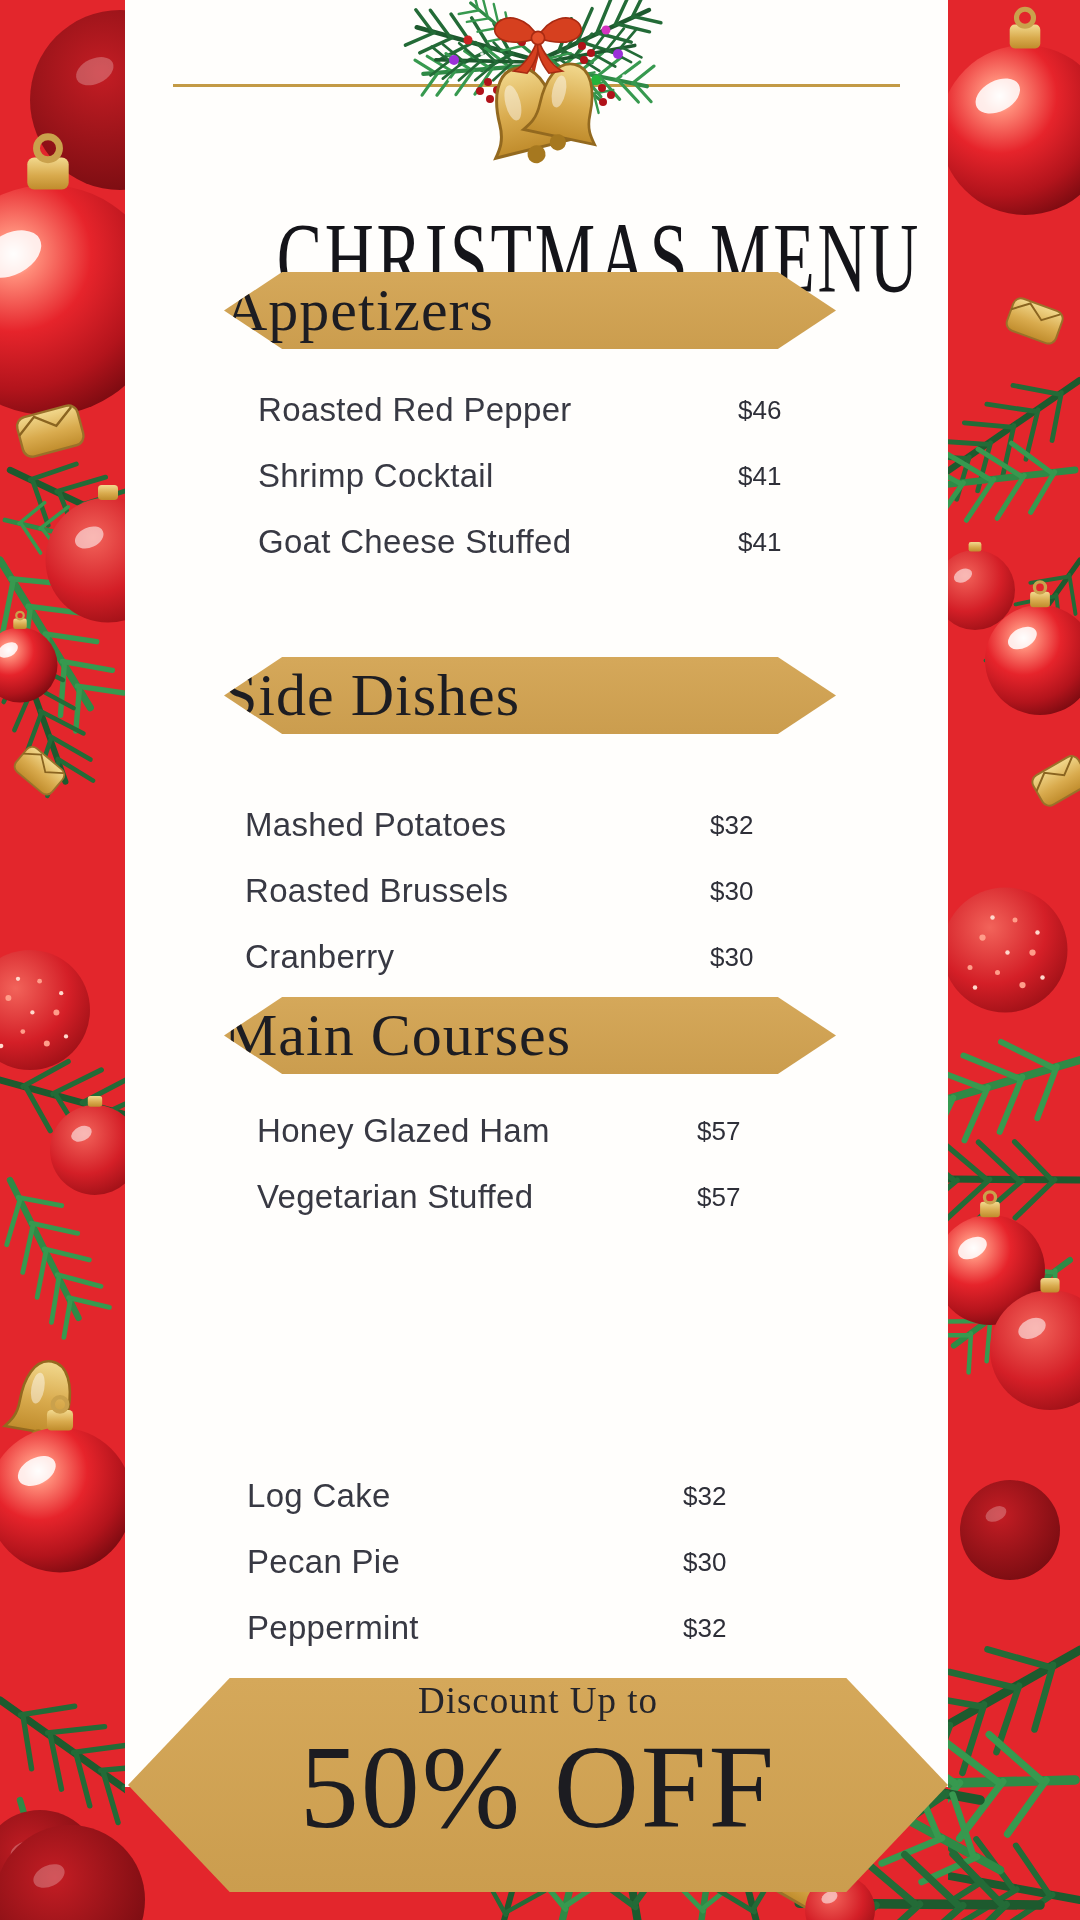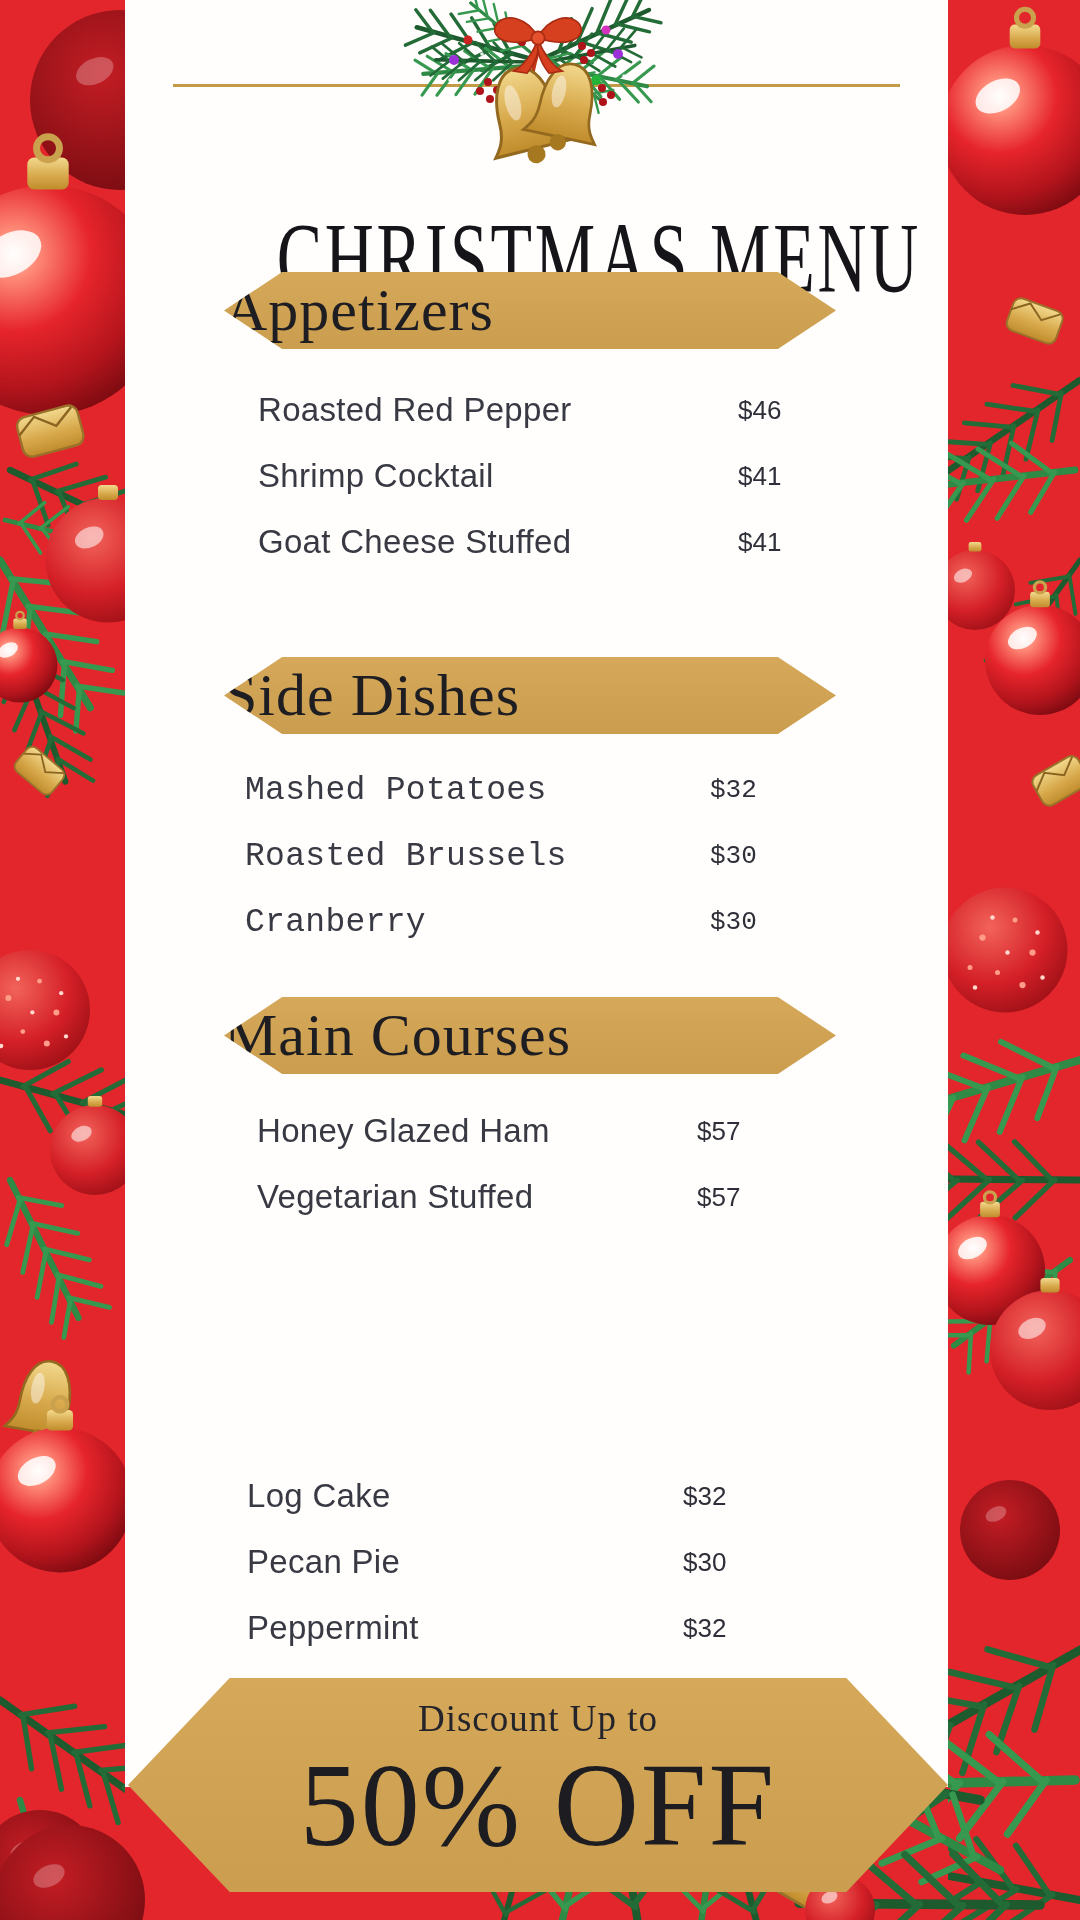--- a/index.html
+++ b/index.html
@@ -34,36 +34,36 @@
     clip-path:polygon(0 50%, 9.5% 0, 90.5% 0, 100% 50%, 90.5% 100%, 9.5% 100%);
     display:flex;align-items:center;justify-content:flex-start;
   }
   .banner span{
     font-family:"Liberation Serif", serif;font-size:60px;color:#1d1d22;
     letter-spacing:1px;font-weight:400;
   }
   #banner0{top:272px;} #banner1{top:657px;} #banner2{top:997px;} #banner3{top:1354px;}
   .rows{position:absolute;}
   #rows0{left:133px;top:377px;width:572px;}
-  #rows1{left:120px;top:757px;width:557px;font-family:Liberation Mono, monospace;}
+  #rows1{left:120px;top:792px;width:557px;}
   #rows2{left:132px;top:1098px;width:532px;}
   #rows3{left:122px;top:1463px;width:528px;}
   .row{display:flex;align-items:center;height:66px;}
   .row .nm{
     flex:1;font-size:33px;color:#383943;letter-spacing:0.3px;white-space:nowrap;
   }
   .row .pr{
     width:92px;font-size:26px;color:#2e2f38;font-weight:500;white-space:nowrap;
   }
   #discount{
     position:absolute;left:128px;top:1678px;width:820px;height:214px;z-index:3;
     background:linear-gradient(180deg,#d5a85a,#cb9d4e);
     clip-path:polygon(0 50%, 12.4% 0, 87.6% 0, 100% 50%, 87.6% 100%, 12.4% 100%);
     display:flex;flex-direction:column;align-items:center;justify-content:flex-start;
-    padding-top:18px;box-sizing:border-box;text-align:center;
+    padding-top:0;box-sizing:border-box;text-align:center;
   }
   #discount .d1{
     font-family:"Liberation Serif", serif;font-size:37px;color:#24242a;
     letter-spacing:1px;line-height:46px;
   }
   #discount .d2{
     font-family:"Liberation Serif", serif;font-size:118px;color:#1c1c21;
     line-height:128px;letter-spacing:2px;white-space:nowrap;
   }
 </style>

